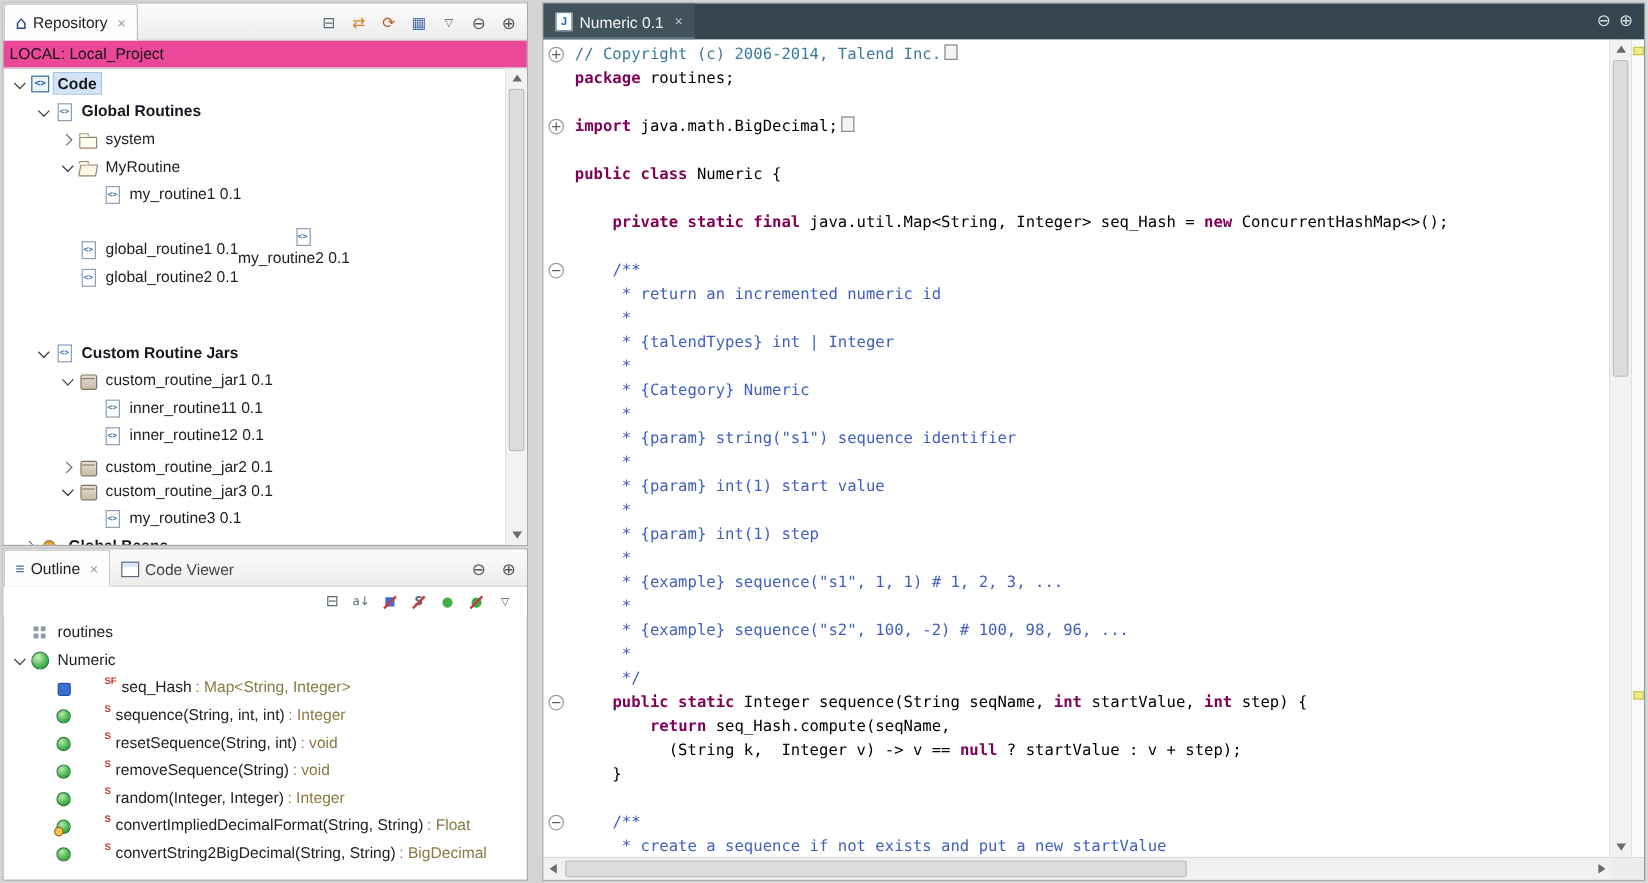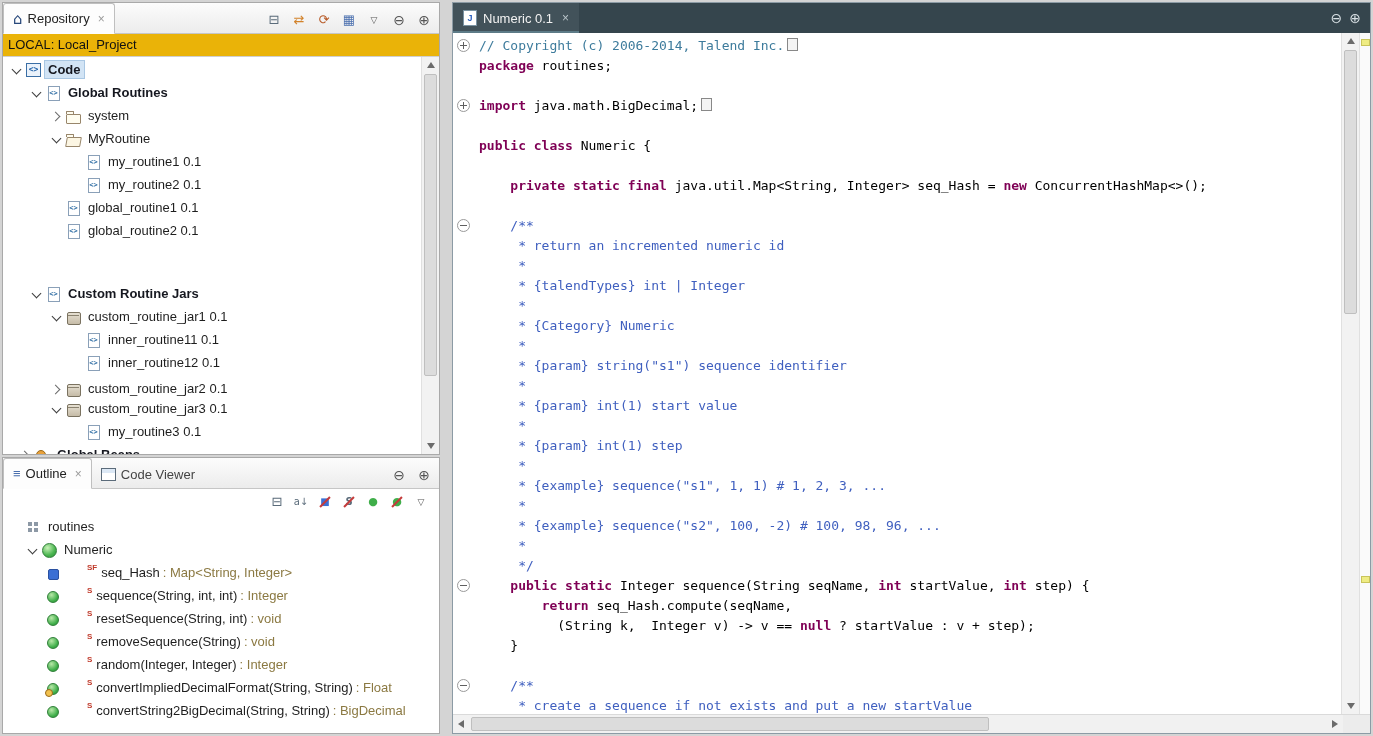--- a/index.html
+++ b/index.html
@@ -27,21 +27,21 @@
   .tbi.bluesq{color:#3b6fd4;font-size:10px;}
   .slash::after{content:"";position:absolute;left:1px;right:1px;top:6px;height:2px;
     background:#c43b3b;transform:rotate(-45deg);}
   .home-glyph{font-family:"DejaVu Sans",sans-serif;color:#27477a;font-size:15px;line-height:14px;}
   .outline-glyph{color:#4a6fae;font-size:13px;font-weight:bold;}
   .cv-icon{width:13px;height:11px;border:1px solid #5b6b7a;
     background:linear-gradient(#dce8f5 35%,#fff 35%);display:inline-block;}
 
   
   .project-bar{height:22px;line-height:22px;padding-left:5px;font-size:13px;color:#111;
-    border-bottom:1px solid #cfcfcf;background:#eab308;white-space:nowrap;}
+    border-bottom:1px solid #cfcfcf;background:#ec4899;white-space:nowrap;}
 
   
   .tree-wrap{display:flex;min-height:0;}
   .tree{flex:1;overflow:hidden;padding-top:1px;}
   .trow{display:flex;align-items:center;height:23px;font-size:13px;color:#1e1e1e;white-space:nowrap;}
   .trow.bold .tlabel{font-weight:700;color:#15171f;}
   .tlabel{padding:1px 3px;}
   .tlabel.selected{background:#d2e4f5;outline:1px solid #a9c7e3;}
   .tsuffix{color:#8b7942;}
   .deco{color:#c03a2b;font-size:8px;font-weight:bold;position:relative;top:-5px;margin:0 1px 0 -2px;padding-left:24px;}
@@ -177,21 +177,21 @@
         <div class="trow" style="padding-left: 46px;">
           <span class="chev open"></span>
           <span class="ticon i-folder-open"></span>
           <span class="tlabel">MyRoutine</span>
         </div>
         <div class="trow" style="padding-left: 66px;">
           <span class="chev "></span>
           <span class="ticon i-routine"></span>
           <span class="tlabel">my_routine1 0.1</span>
         </div>
-        <div class="trow" style="padding-left: 66px;">
+        <div class="trow" style="padding-left: 66px; flex-direction: column;">
           <span class="chev "></span>
           <span class="ticon i-routine"></span>
           <span class="tlabel">my_routine2 0.1</span>
         </div>
         <div class="trow" style="padding-left: 46px;">
           <span class="chev "></span>
           <span class="ticon i-routine"></span>
           <span class="tlabel">global_routine1 0.1</span>
         </div>
         <div class="trow" style="padding-left: 46px;">
@@ -278,21 +278,21 @@
     <span class="tbi greendot slash">●</span>
     <span class="tbi menu">▽</span>
   </div>
   <div class="tree-wrap">
     <div class="tree">
         <div class="trow" style="padding-left: 6px;">
           <span class="chev "></span>
           <span class="ticon i-package"></span>
           <span class="tlabel">routines</span>
         </div>
-        <div class="trow" style="padding-left: 22px;">
+        <div class="trow" style="padding-left: 6px;">
           <span class="chev open"></span>
           <span class="ticon i-class"></span>
           <span class="tlabel">Numeric</span>
         </div>
         <div class="trow" style="padding-left: 26px;">
           <span class="chev "></span>
           <span class="ticon i-field"></span>
           <span class="deco">SF</span>
           <span class="tlabel">seq_Hash</span>
           <span class="tsuffix"> : Map&lt;String, Integer&gt;</span>

